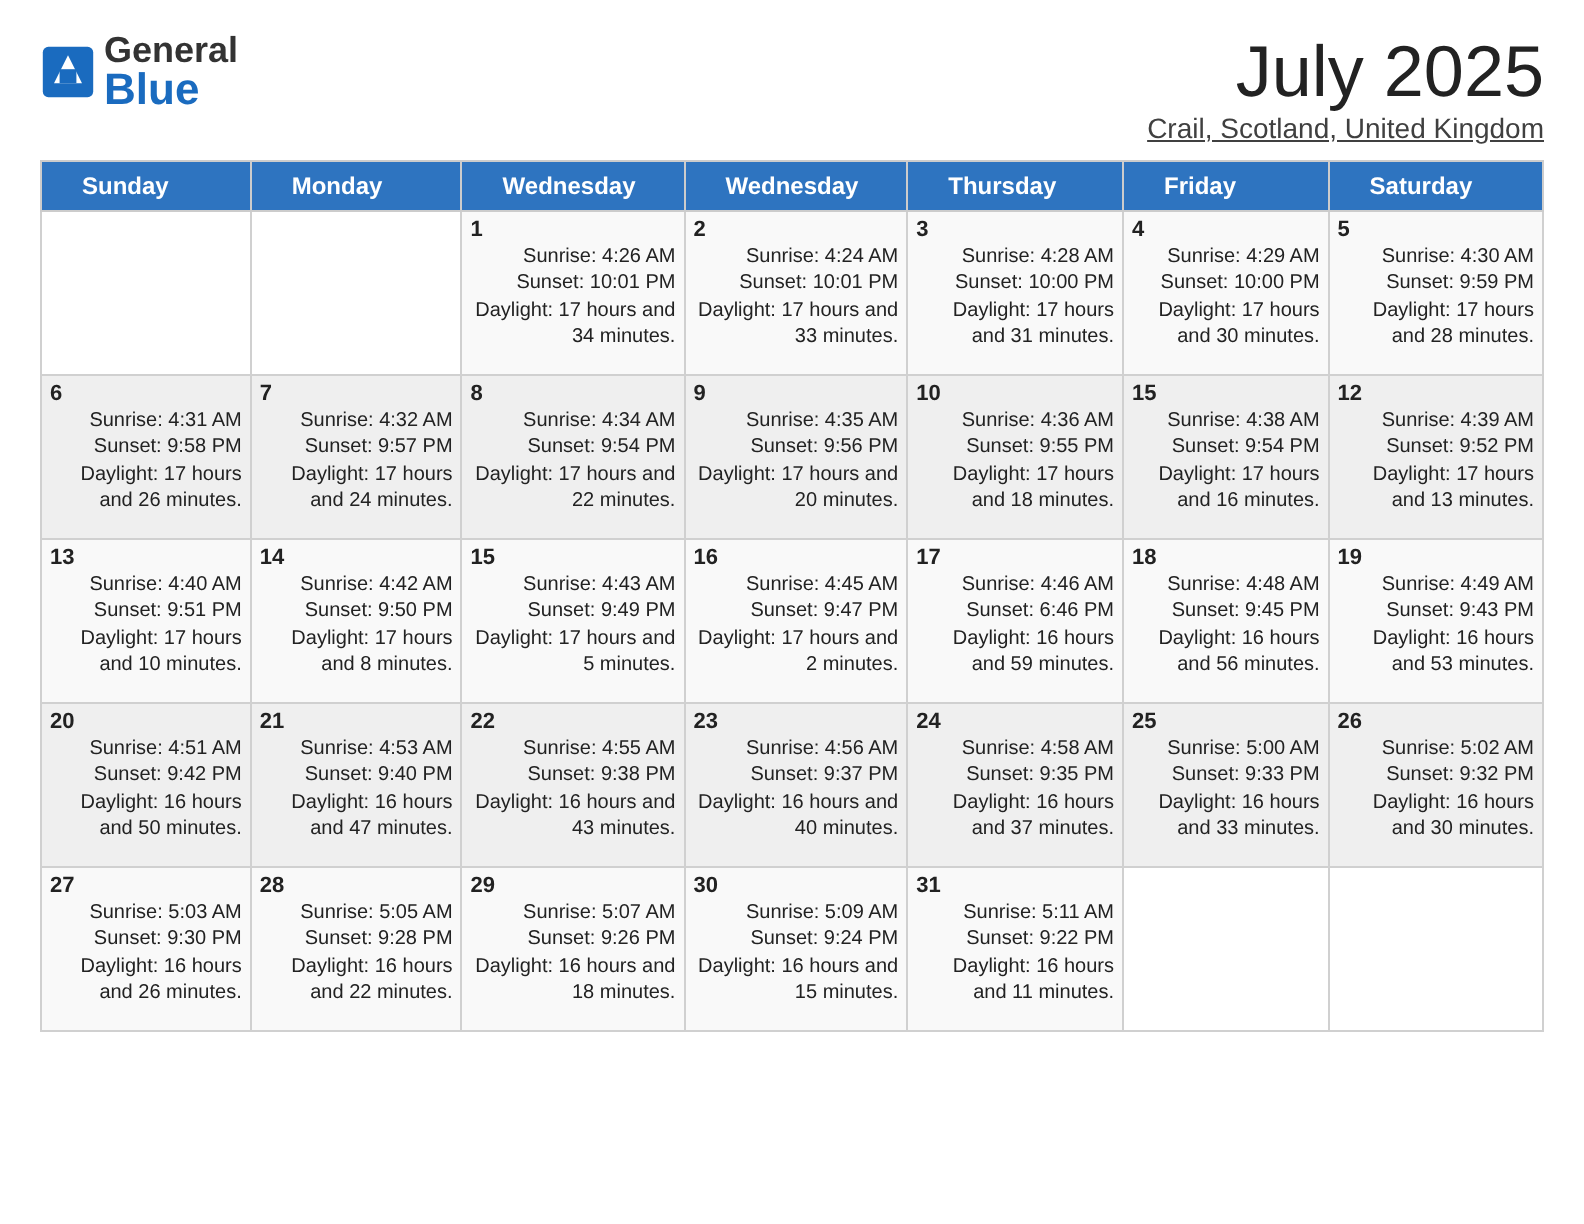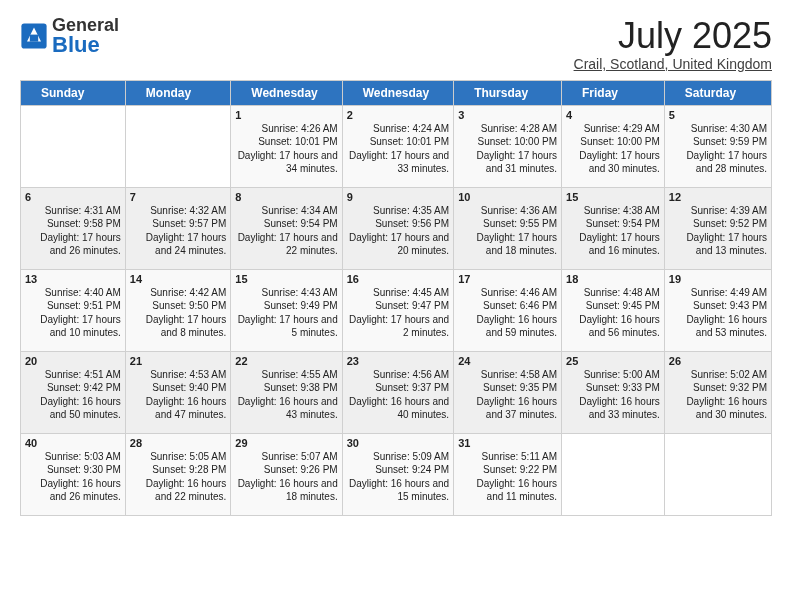--- a/index.html
+++ b/index.html
@@ -300,21 +300,21 @@
           </td>
           <td>
             <span class="day-num">26</span>
             <div class="day-info">Sunrise: 5:02 AM
 Sunset: 9:32 PM
 Daylight: 16 hours and 30 minutes.</div>
           </td>
         </tr>
         <tr>
           <td>
-            <span class="day-num">40</span>
+            <span class="day-num">27</span>
             <div class="day-info">Sunrise: 5:03 AM
 Sunset: 9:30 PM
 Daylight: 16 hours and 26 minutes.</div>
           </td>
           <td>
             <span class="day-num">28</span>
             <div class="day-info">Sunrise: 5:05 AM
 Sunset: 9:28 PM
 Daylight: 16 hours and 22 minutes.</div>
           </td>

